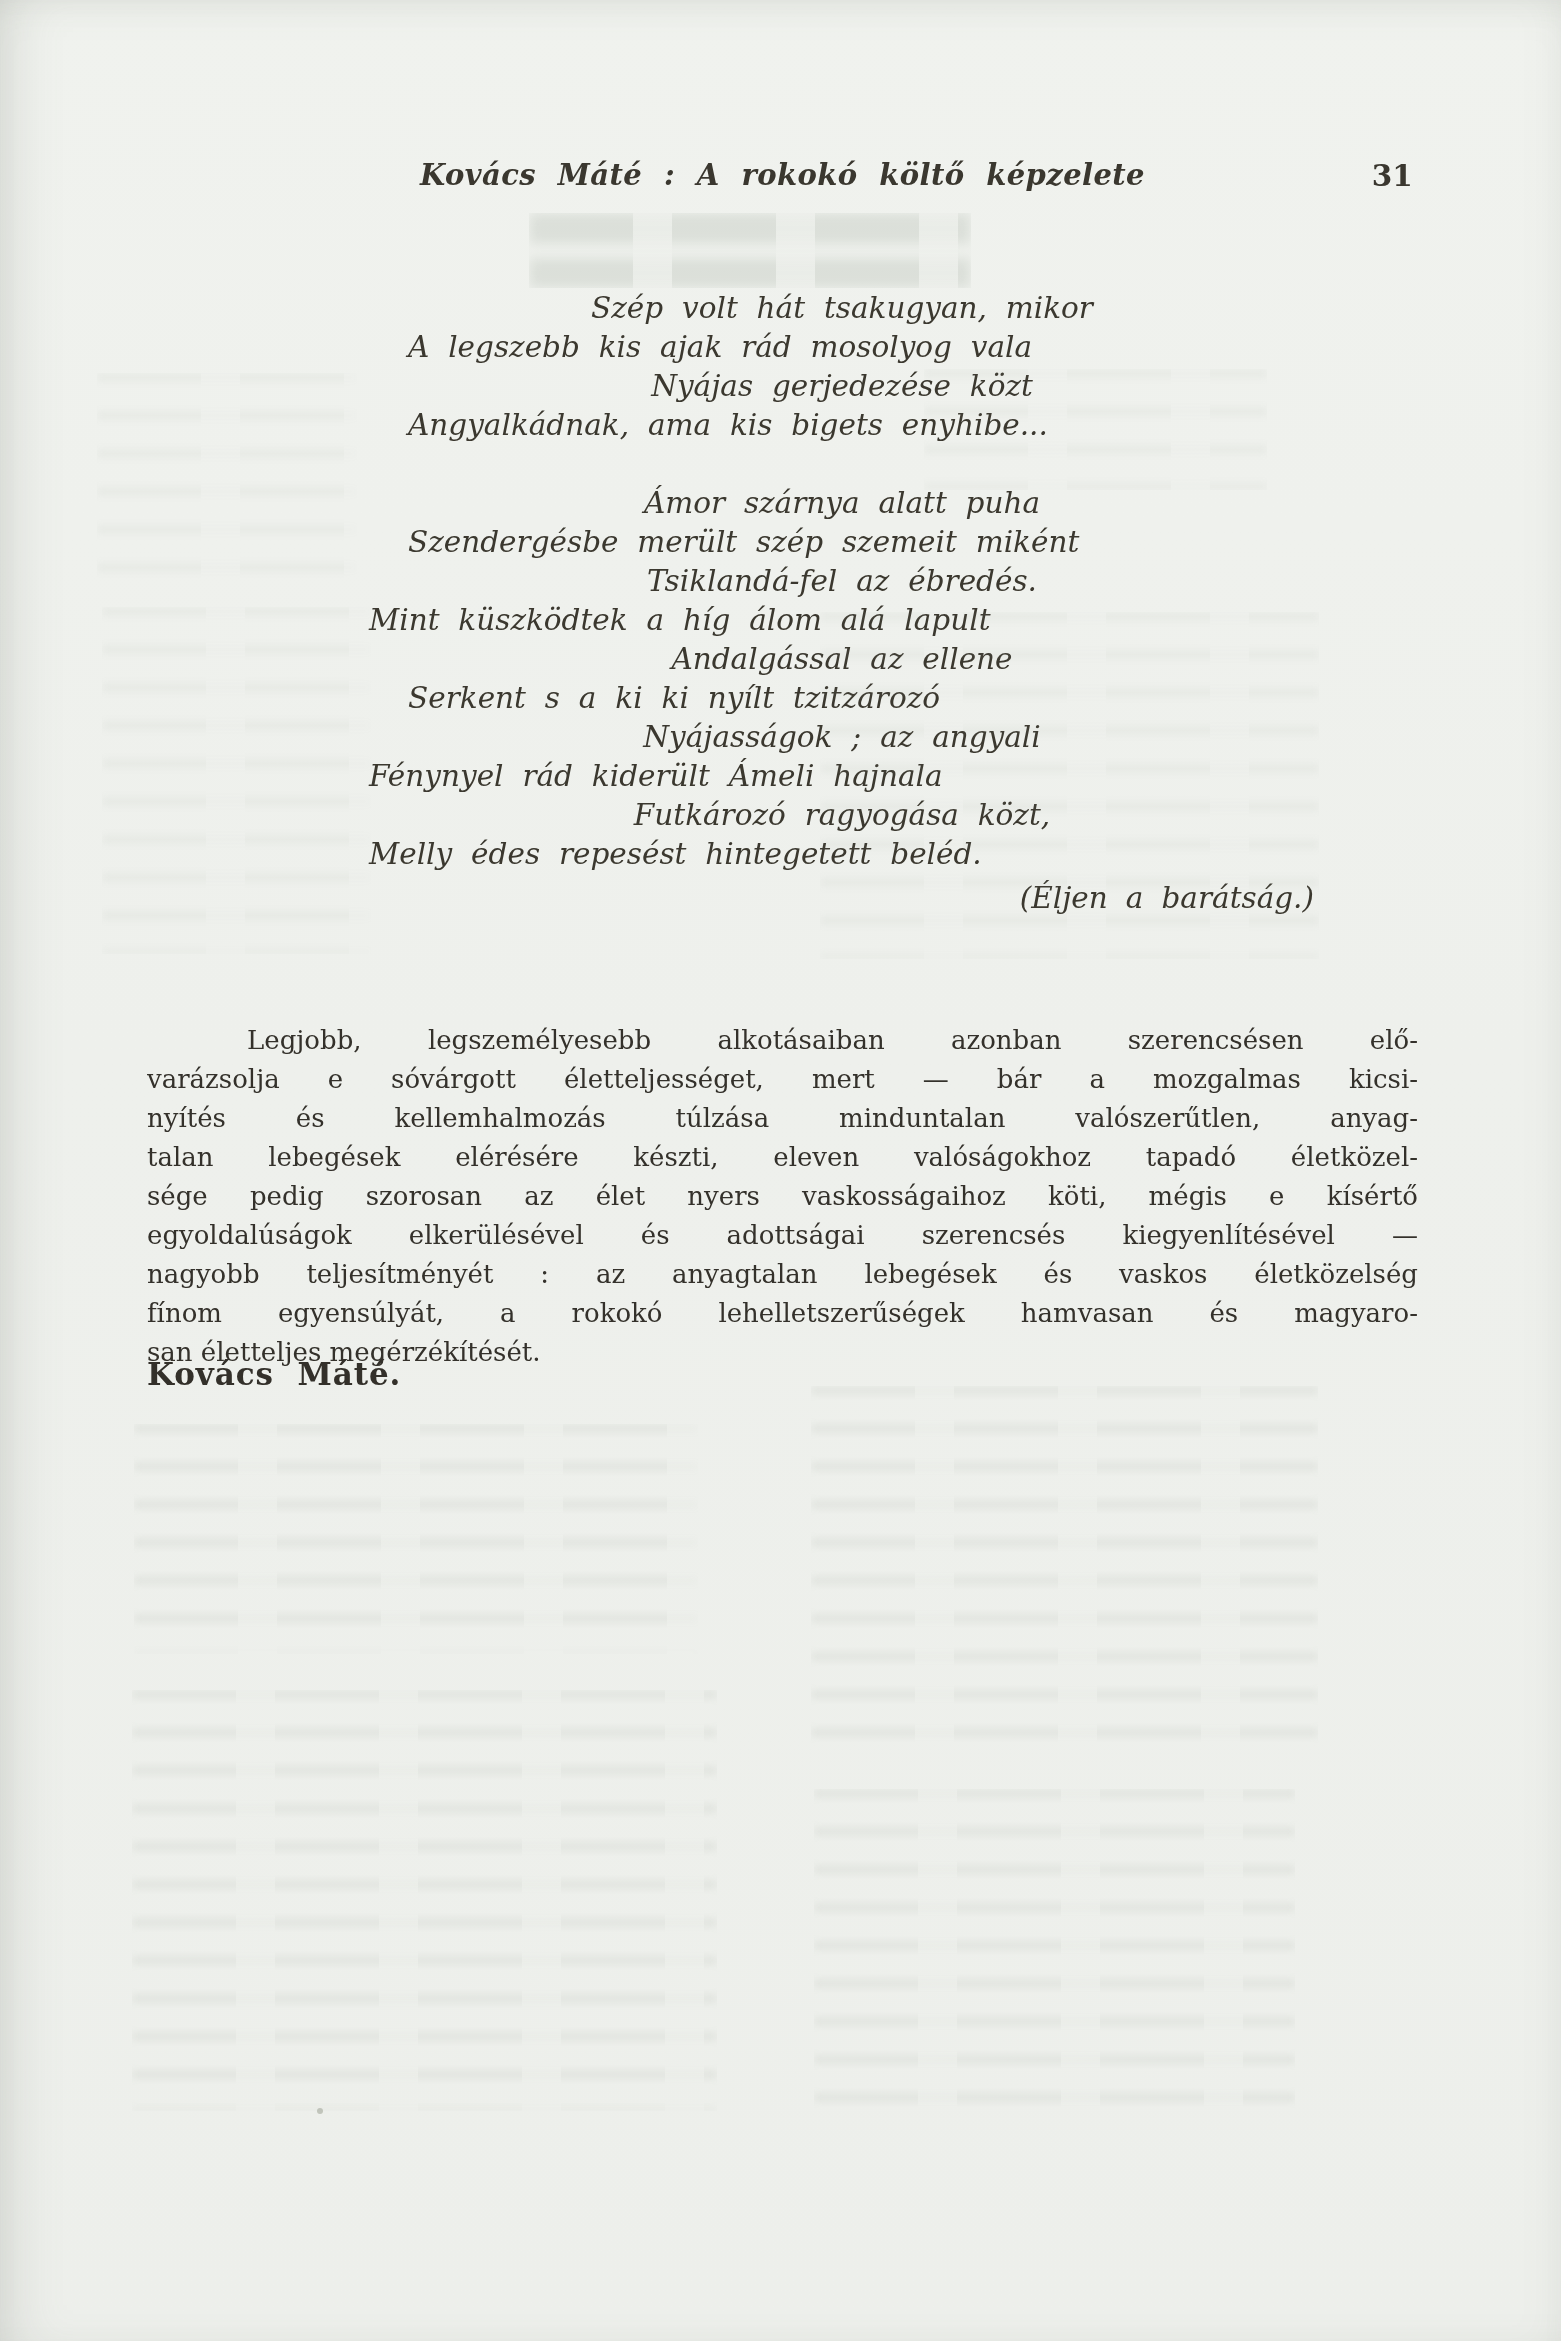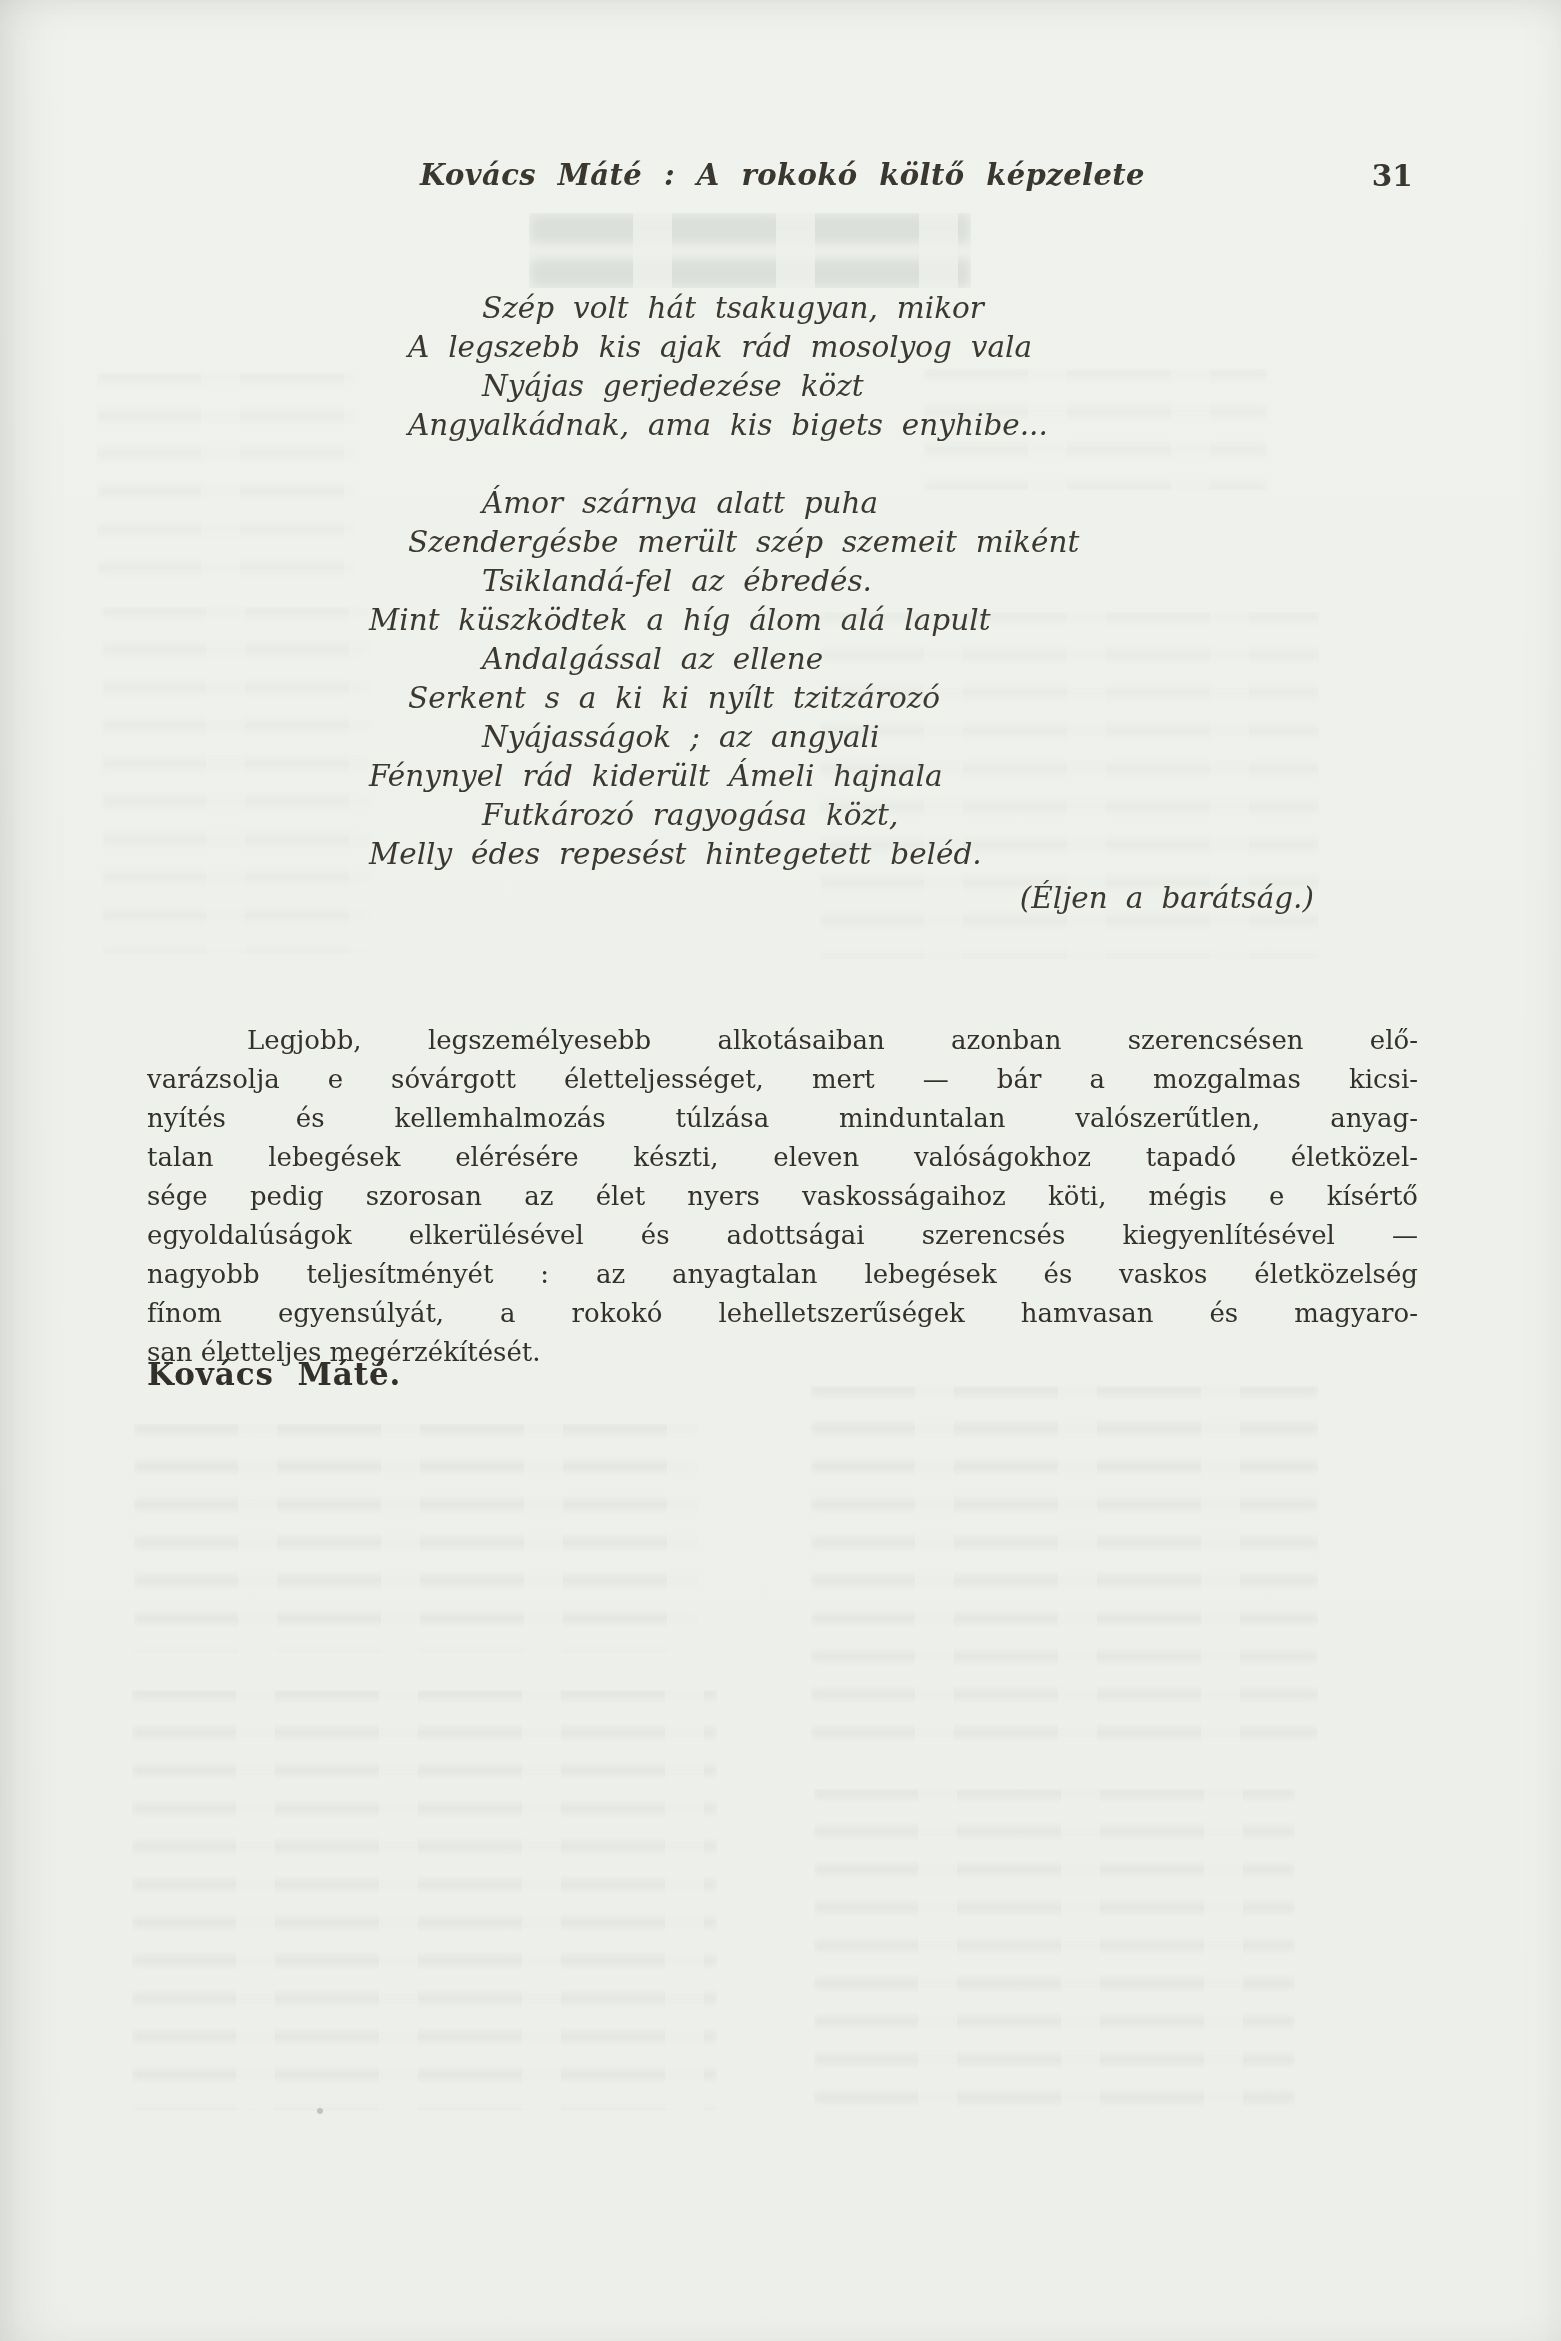--- a/index.html
+++ b/index.html
@@ -61,21 +61,21 @@
     width: 833px;
     font-style: italic;
     font-size: 29.5px;
     line-height: 39px;
     word-spacing: 9.5px;
     color: #3b382f;
   }
   .stanza2 { margin-top: 39px; }
   .pl { white-space: nowrap; }
   .i1 { margin-left: 39px; }
-  .i2 { margin-left: 113px; }
+  .i2 { margin-left: 113px; text-align: center; }
 
   .attribution {
     position: absolute;
     left: 147px;
     top: 881px;
     width: 1167px;
     text-align: right;
     font-style: italic;
     font-size: 29.5px;
     word-spacing: 8.7px;

